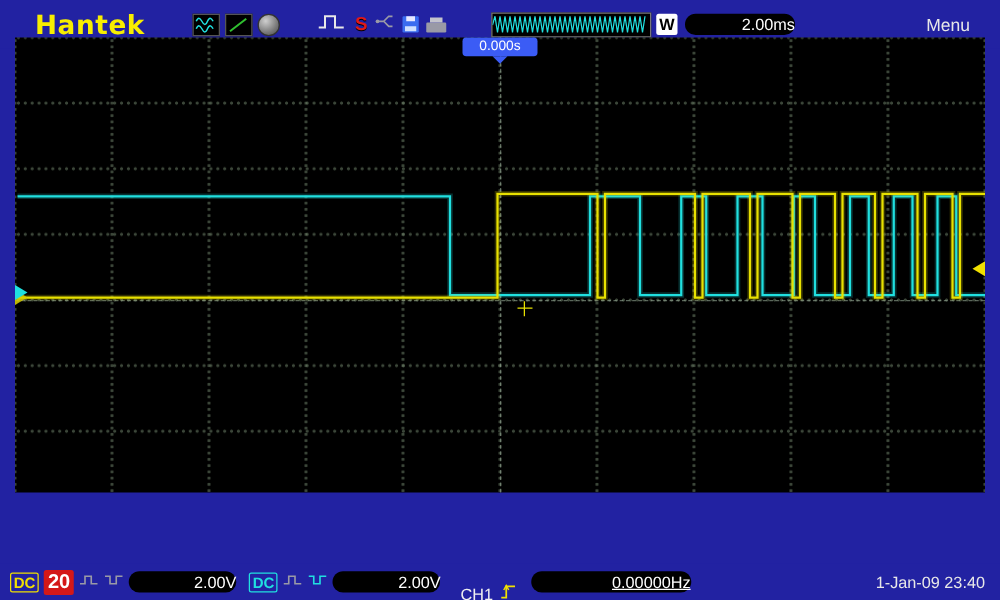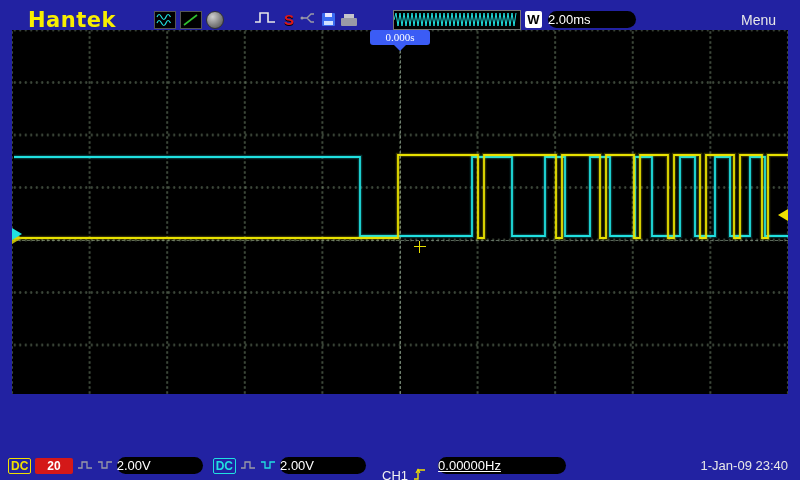--- a/index.html
+++ b/index.html
@@ -17,51 +17,50 @@
   .ml4{margin-left:4px}.ml6{margin-left:6px}.ml8{margin-left:8px}
   .knob{width:16px;height:16px;border-radius:50%;background:radial-gradient(circle at 35% 30%, #cfcfcf, #7a7a7a 60%, #4a4a4a);border:1px solid #333;}
   .s-glyph{color:#e01818;font-weight:bold;font-size:15px;text-shadow:0 1px 0 #000;}
   .floppy{width:13px;height:13px;background:#3a6cf0;position:relative;border-radius:1px;}
   .floppy::before{content:"";position:absolute;top:0;left:3px;width:7px;height:4px;background:#e8e8ff;}
   .floppy::after{content:"";position:absolute;bottom:1px;left:2px;width:9px;height:4px;background:#cfe0ff;}
   .printer{width:16px;height:8px;background:#9a9aa6;position:relative;border-radius:1px;margin-top:4px;}
   .printer::before{content:"";position:absolute;top:-4px;left:3px;width:10px;height:4px;background:#c4c4cc;}
   .mem-window{width:126px;height:18px;background:#000;border:1px solid #777;display:flex;align-items:center;}
   .w-box{width:17px;height:17px;background:#fff;color:#000;font-weight:bold;font-size:13px;display:flex;align-items:center;justify-content:center;border-radius:2px;}
-  .pill{background:#000;color:#fff;border-radius:10px;font-size:13px;text-align:left;padding:1px 0;}
+  .pill{background:#000;color:#fff;border-radius:10px;font-size:13px;text-align:right;padding:1px 0;}
   .pill.timebase{width:88px;}
   .menu{color:#e8e8e8;font-size:14px;margin-left:auto;margin-right:24px;}
   
   .screen{
     position:absolute;left:12px;top:30px;width:776px;height:364px;background:#000;
     background-image:
       radial-gradient(circle, rgba(110,130,105,.55) 1px, transparent 1.5px),
       radial-gradient(circle, rgba(110,130,105,.55) 1px, transparent 1.5px);
     background-size:77.6px 5px, 5.5px 52.5px;
     background-position:38.8px 0, 0 26.25px;
-    font-family:Liberation Serif, serif;
   }
   .v-center{position:absolute;left:388px;top:0;bottom:0;width:0;border-left:1px dashed rgba(150,170,150,.6);}
   .h-center{position:absolute;top:210px;left:0;right:0;height:0;border-top:1px dashed rgba(150,170,150,.6);}
   .wave-svg{position:absolute;left:0;top:0;width:776px;height:420px;}
   .trig-badge{position:absolute;left:358px;top:0;width:60px;height:15px;background:#3b5cf5;color:#fff;font-size:11px;line-height:15px;text-align:center;border-radius:3px;}
   .trig-pointer{position:absolute;left:382px;top:15px;width:0;height:0;border-left:6px solid transparent;border-right:6px solid transparent;border-top:6px solid #3b5cf5;}
   .marker-right{position:absolute;right:0;top:179px;width:0;height:0;border-top:6px solid transparent;border-bottom:6px solid transparent;border-right:10px solid #f0e000;}
   .marker-left-ch2{position:absolute;left:0;top:198px;width:0;height:0;border-top:6px solid transparent;border-bottom:6px solid transparent;border-left:10px solid #20e0e0;}
   .marker-left-ch1{position:absolute;left:0;top:202px;width:0;height:0;border-top:6px solid transparent;border-bottom:6px solid transparent;border-left:10px solid #d8d000;opacity:.85;}
   .trig-cross{position:absolute;left:402px;top:211px;width:12px;height:12px;}
   .trig-cross::before{content:"";position:absolute;left:0;top:5px;width:12px;height:1px;background:#e8e100;}
   .trig-cross::after{content:"";position:absolute;left:5px;top:0;width:1px;height:12px;background:#e8e100;}
   
   .bottom-bar{position:absolute;left:0;bottom:0;width:800px;height:29px;background:#2222a2;display:flex;align-items:center;padding-left:8px;box-sizing:border-box;}
   .grp{display:flex;align-items:center;gap:4px;}
   .dc{font-weight:bold;font-size:12px;padding:0 2px;border-radius:2px;line-height:14px;}
   .dc.ch1{color:#f0e000;border:1px solid #f0e000;}
   .dc.ch2{color:#20e0e0;border:1px solid #20e0e0;}
-  .bw{background:#d41818;color:#fff;font-size:12px;font-weight:bold;padding:1px 12px;border-radius:2px;}
+  .bw{background:#d41818;color:#fff;font-size:16px;font-weight:bold;padding:1px 3px;border-radius:2px;}
   .pill.volts{width:86px;border-radius:10px;}
   .pill.level{width:76px;}
   .pill.freq{width:128px;margin-left:12px;text-decoration:underline;}
   .trig-src{color:#f0f0f0;font-size:13px;}
   .grp2{margin-left:10px;}
   .grpT{margin-left:16px;gap:5px;margin-top:20px;}
   .datetime{color:#e8e8e8;font-size:13px;margin-left:auto;margin-right:12px;white-space:nowrap;}
 </style>
 </head>
 <body>

